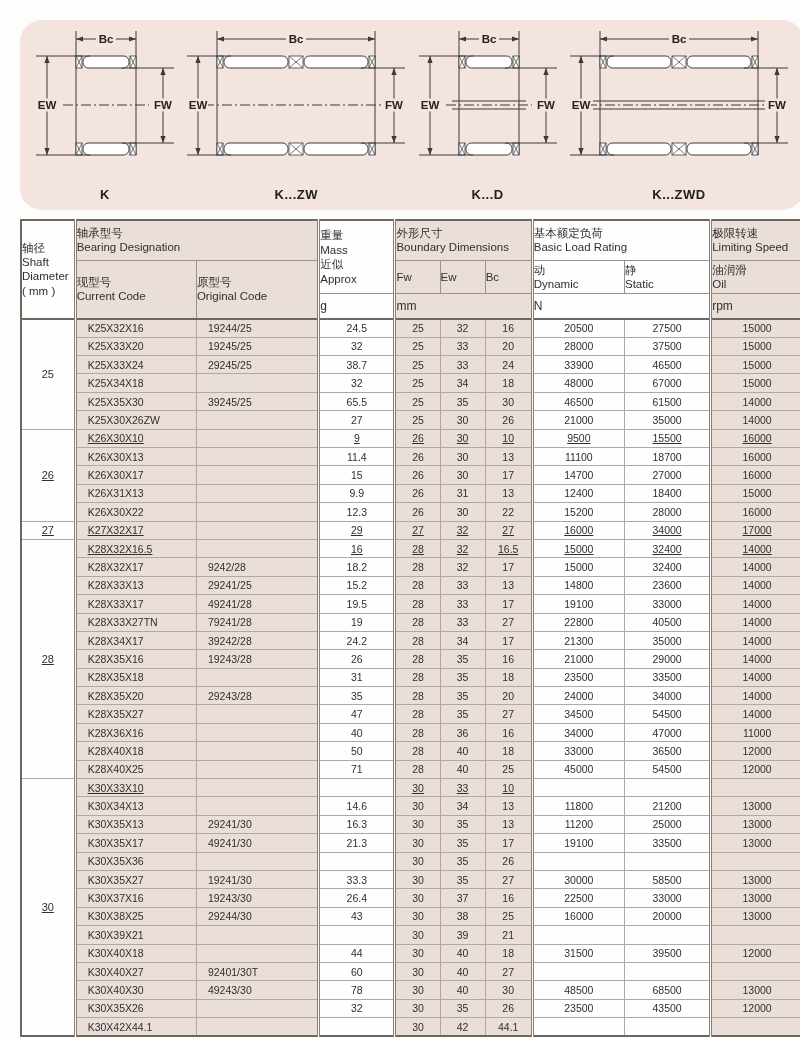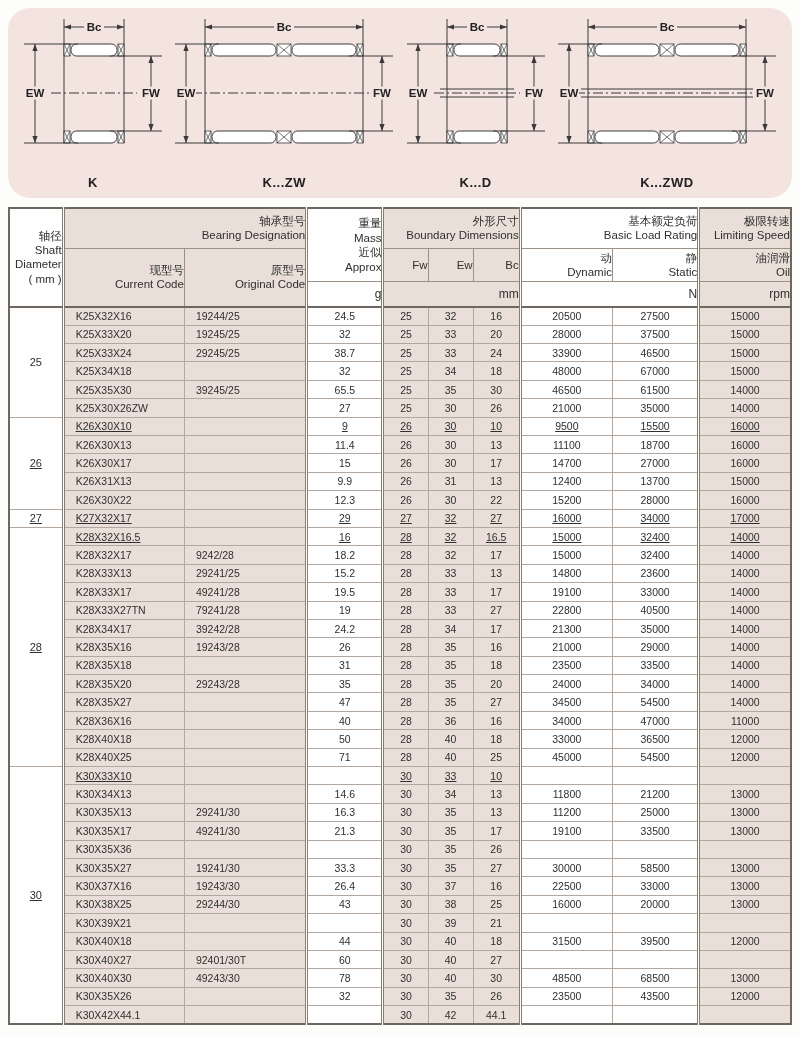--- a/index.html
+++ b/index.html
@@ -1,17 +1,17 @@
 <!DOCTYPE html>
 <html><head>
 <meta charset="utf-8">
 <style>
   * { box-sizing: border-box; }
   html,body { margin:0; padding:0; background:#fdfdfc; font-family:"Liberation Sans","DejaVu Sans",sans-serif; color:#2f2f2f; }
-  .page { width:800px; height:1038px; padding:8px; }
+  .page { width:800px; height:1038px; padding:20px; }
 
   
   .diagram-panel {
     width:784px; height:190px; background:#f3e4df; border-radius:22px;
     display:flex; justify-content:space-between; align-items:flex-start;
     padding:5px 12px 0 12px;
   }
   .dia-block { display:flex; flex-direction:column; align-items:center; }
   .dia-label { font-size:13px; font-weight:bold; color:#222; margin-top:-2px; letter-spacing:0.5px; }
   svg text { font-family:"Liberation Sans","DejaVu Sans",sans-serif; }
@@ -19,21 +19,21 @@
   
   table.spec-table {
     margin-top:9px; border-collapse:collapse; table-layout:fixed;
     width:784px; border:2px solid #6d675f;
   }
   .spec-table th, .spec-table td {
     border:1px solid #b3a89f; overflow:hidden; white-space:nowrap;
   }
   .spec-table th {
     font-weight:normal; font-size:11.5px; line-height:1.25;
-    white-space:pre-line; text-align:right; vertical-align:middle;
+    white-space:pre-line; text-align:left; vertical-align:middle;
     border-color:#9b9186; padding:2px 0;
   }
   thead tr.h1 th { height:40px; }
   thead tr.h2 th { height:31px; }
   thead tr.h3 th { height:25px; font-size:12px; }
   thead { border-bottom:2px solid #6d675f; }
 
   .c-pink { background:#eadfd8; }
   .c-white { background:#fefefe; }
   .g-start { border-left:3px double #877e73 !important; }
@@ -392,21 +392,21 @@
           <td class="c-pink g-start">16000</td>
         </tr>
         <tr>
           <td class="c-pink code g-start">K26X31X13</td>
           <td class="c-pink code"></td>
           <td class="c-white g-start">9.9</td>
           <td class="c-pink g-start">26</td>
           <td class="c-pink">31</td>
           <td class="c-pink">13</td>
           <td class="c-white g-start">12400</td>
-          <td class="c-white">13700</td>
+          <td class="c-white">18400</td>
           <td class="c-pink g-start">15000</td>
         </tr>
         <tr>
           <td class="c-pink code g-start">K26X30X22</td>
           <td class="c-pink code"></td>
           <td class="c-white g-start">12.3</td>
           <td class="c-pink g-start">26</td>
           <td class="c-pink">30</td>
           <td class="c-pink">22</td>
           <td class="c-white g-start">15200</td>

